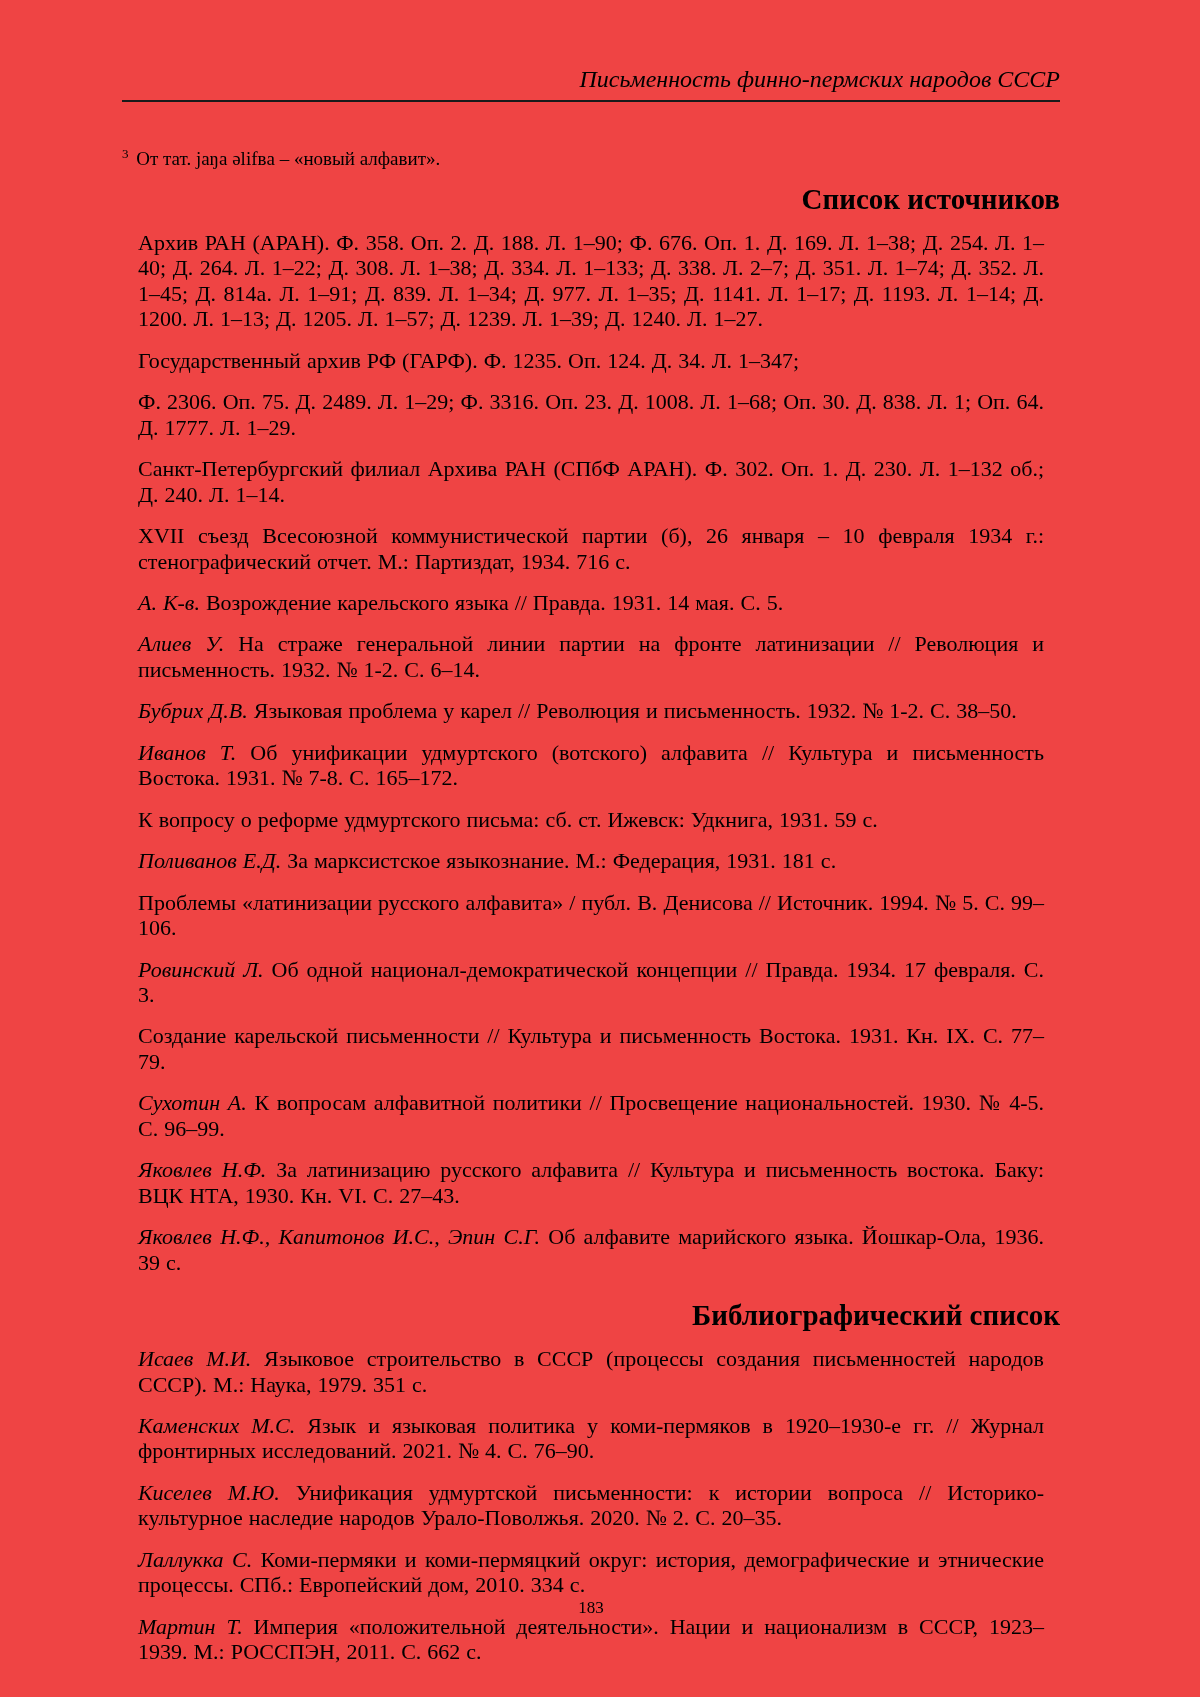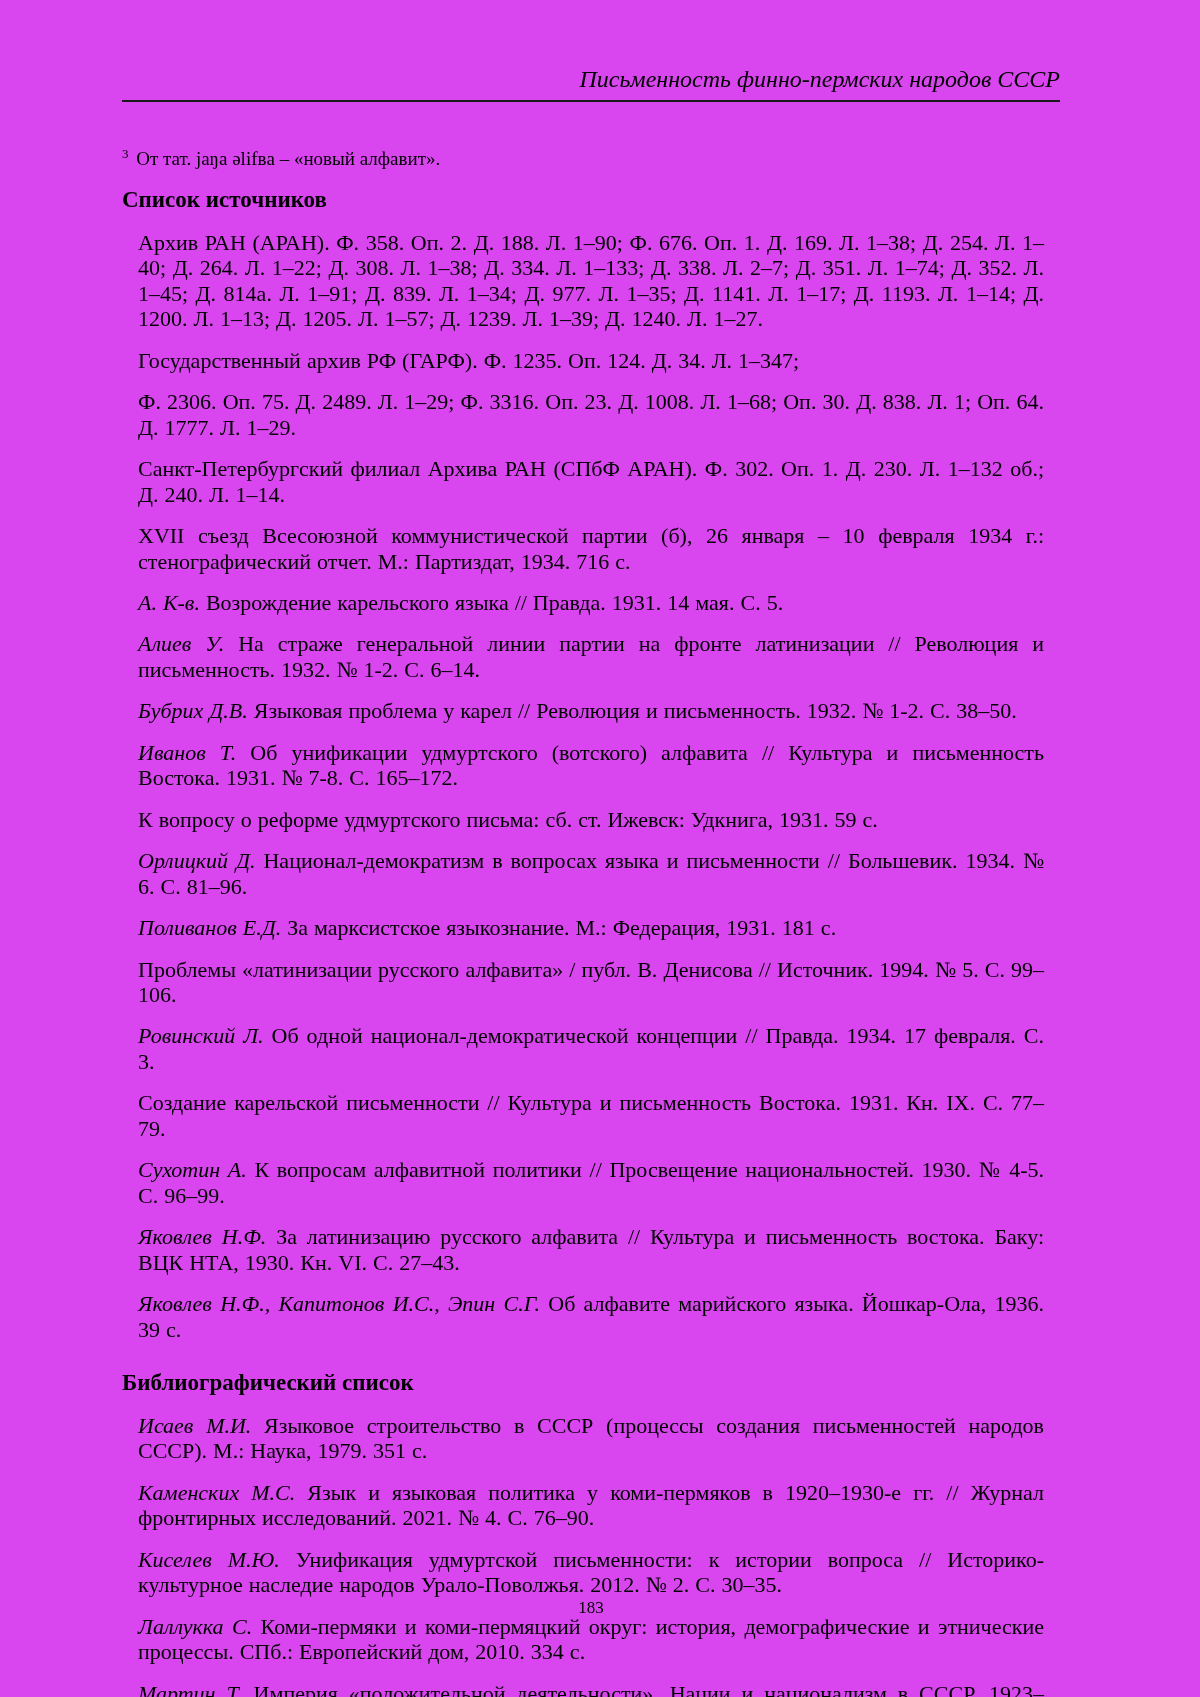--- a/index.html
+++ b/index.html
@@ -1,21 +1,21 @@
 <!DOCTYPE html>
 <html lang="ru"><head>
 <meta charset="utf-8">
 <style>
   html, body { margin: 0; padding: 0; background: #e8e8e8; }
   .page {
     position: relative;
     width: 1200px;
     height: 1697px;
     margin: 0 auto;
-    background: #d946ef;
+    background: #ef4444;
     color: #000000;
     font-family: "Liberation Serif", "DejaVu Serif", serif;
     overflow: hidden;
   }
   .content {
     position: absolute;
     left: 122px;
     top: 0;
     width: 938px;
     padding-top: 64px;
@@ -34,22 +34,22 @@
     line-height: 25px;
   }
   .footnote sup {
     font-size: 13px;
     line-height: 0;
     vertical-align: super;
     margin-right: 3px;
   }
   .section-heading {
     font-weight: bold;
-    text-align: left;
-    font-size: 23px;
+    text-align: right;
+    font-size: 29px;
     line-height: 29px;
     margin: 14px 0 2px 0;
   }
   .section-heading.subsequent {
     margin: 26px 0 15px 0;
   }
   p.entry {
     margin: 16px;
     font-size: 22px;
     line-height: 25.45px;
@@ -83,32 +83,31 @@
         <p class="entry"><span>Архив РАН (АРАН). Ф. 358. Оп. 2. Д. 188. Л. 1–90; Ф. 676. Оп. 1. Д. 169. Л. 1–38; Д. 254. Л. 1–40; Д. 264. Л. 1–22; Д. 308. Л. 1–38; Д. 334. Л. 1–133; Д. 338. Л. 2–7; Д. 351. Л. 1–74; Д. 352. Л. 1–45; Д. 814а. Л. 1–91; Д. 839. Л. 1–34; Д. 977. Л. 1–35; Д. 1141. Л. 1–17; Д. 1193. Л. 1–14; Д. 1200. Л. 1–13; Д. 1205. Л. 1–57; Д. 1239. Л. 1–39; Д. 1240. Л. 1–27.</span></p>
         <p class="entry"><span>Государственный архив РФ (ГАРФ). Ф. 1235. Оп. 124. Д. 34. Л. 1–347;</span></p>
         <p class="entry"><span>Ф. 2306. Оп. 75. Д. 2489. Л. 1–29; Ф. 3316. Оп. 23. Д. 1008. Л. 1–68; Оп. 30. Д. 838. Л. 1; Оп. 64. Д. 1777. Л. 1–29.</span></p>
         <p class="entry"><span>Санкт-Петербургский филиал Архива РАН (СПбФ АРАН). Ф. 302. Оп. 1. Д. 230. Л. 1–132 об.; Д. 240. Л. 1–14.</span></p>
         <p class="entry"><span>XVII съезд Всесоюзной коммунистической партии (б), 26 января – 10 февраля 1934 г.: стенографический отчет. М.: Партиздат, 1934. 716 с.</span></p>
         <p class="entry"><i>А. К-в.</i><span> Возрождение карельского языка // Правда. 1931. 14 мая. С. 5.</span></p>
         <p class="entry"><i>Алиев У.</i><span> На страже генеральной линии партии на фронте латинизации // Революция и письменность. 1932. № 1-2. С. 6–14.</span></p>
         <p class="entry"><i>Бубрих Д.В.</i><span> Языковая проблема у карел // Революция и письменность. 1932. № 1-2. С. 38–50.</span></p>
         <p class="entry"><i>Иванов Т.</i><span> Об унификации удмуртского (вотского) алфавита // Культура и письменность Востока. 1931. № 7-8. С. 165–172.</span></p>
         <p class="entry"><span>К вопросу о реформе удмуртского письма: сб. ст. Ижевск: Удкнига, 1931. 59 с.</span></p>
-        <p class="entry"><i>Орлицкий Д.</i><span> Национал-демократизм в вопросах языка и письменности // Большевик. 1934. № 6. С. 81–96.</span></p>
         <p class="entry"><i>Поливанов Е.Д.</i><span> За марксистское языкознание. М.: Федерация, 1931. 181 с.</span></p>
         <p class="entry"><span>Проблемы «латинизации русского алфавита» / публ. В. Денисова // Источник. 1994. № 5. С. 99–106.</span></p>
         <p class="entry"><i>Ровинский Л.</i><span> Об одной национал-демократической концепции // Правда. 1934. 17 февраля. С. 3.</span></p>
         <p class="entry"><span>Создание карельской письменности // Культура и письменность Востока. 1931. Кн. IX. С. 77–79.</span></p>
         <p class="entry"><i>Сухотин А.</i><span> К вопросам алфавитной политики // Просвещение национальностей. 1930. № 4-5. С. 96–99.</span></p>
         <p class="entry"><i>Яковлев Н.Ф.</i><span> За латинизацию русского алфавита // Культура и письменность востока. Баку: ВЦК НТА, 1930. Кн. VI. С. 27–43.</span></p>
         <p class="entry"><i>Яковлев Н.Ф., Капитонов И.С., Эпин С.Г.</i><span> Об алфавите марийского языка. Йошкар-Ола, 1936. 39 с.</span></p>
         <div class="section-heading subsequent">Библиографический список</div>
         <p class="entry"><i>Исаев М.И.</i><span> Языковое строительство в СССР (процессы создания письменностей народов СССР). М.: Наука, 1979. 351 с.</span></p>
         <p class="entry"><i>Каменских М.С.</i><span> Язык и языковая политика у коми-пермяков в 1920–1930-е гг. // Журнал фронтирных исследований. 2021. № 4. С. 76–90.</span></p>
-        <p class="entry"><i>Киселев М.Ю.</i><span> Унификация удмуртской письменности: к истории вопроса // Историко-культурное наследие народов Урало-Поволжья. 2012. № 2. С. 30–35.</span></p>
+        <p class="entry"><i>Киселев М.Ю.</i><span> Унификация удмуртской письменности: к истории вопроса // Историко-культурное наследие народов Урало-Поволжья. 2020. № 2. С. 20–35.</span></p>
         <p class="entry"><i>Лаллукка С.</i><span> Коми-пермяки и коми-пермяцкий округ: история, демографические и этнические процессы. СПб.: Европейский дом, 2010. 334 с.</span></p>
         <p class="entry"><i>Мартин Т.</i><span> Империя «положительной деятельности». Нации и национализм в СССР, 1923–1939. М.: РОССПЭН, 2011. С. 662 с.</span></p>
       </div>
 
   </div>
 
   <div class="page-number">183</div>
 </div>
 
 </body></html>

